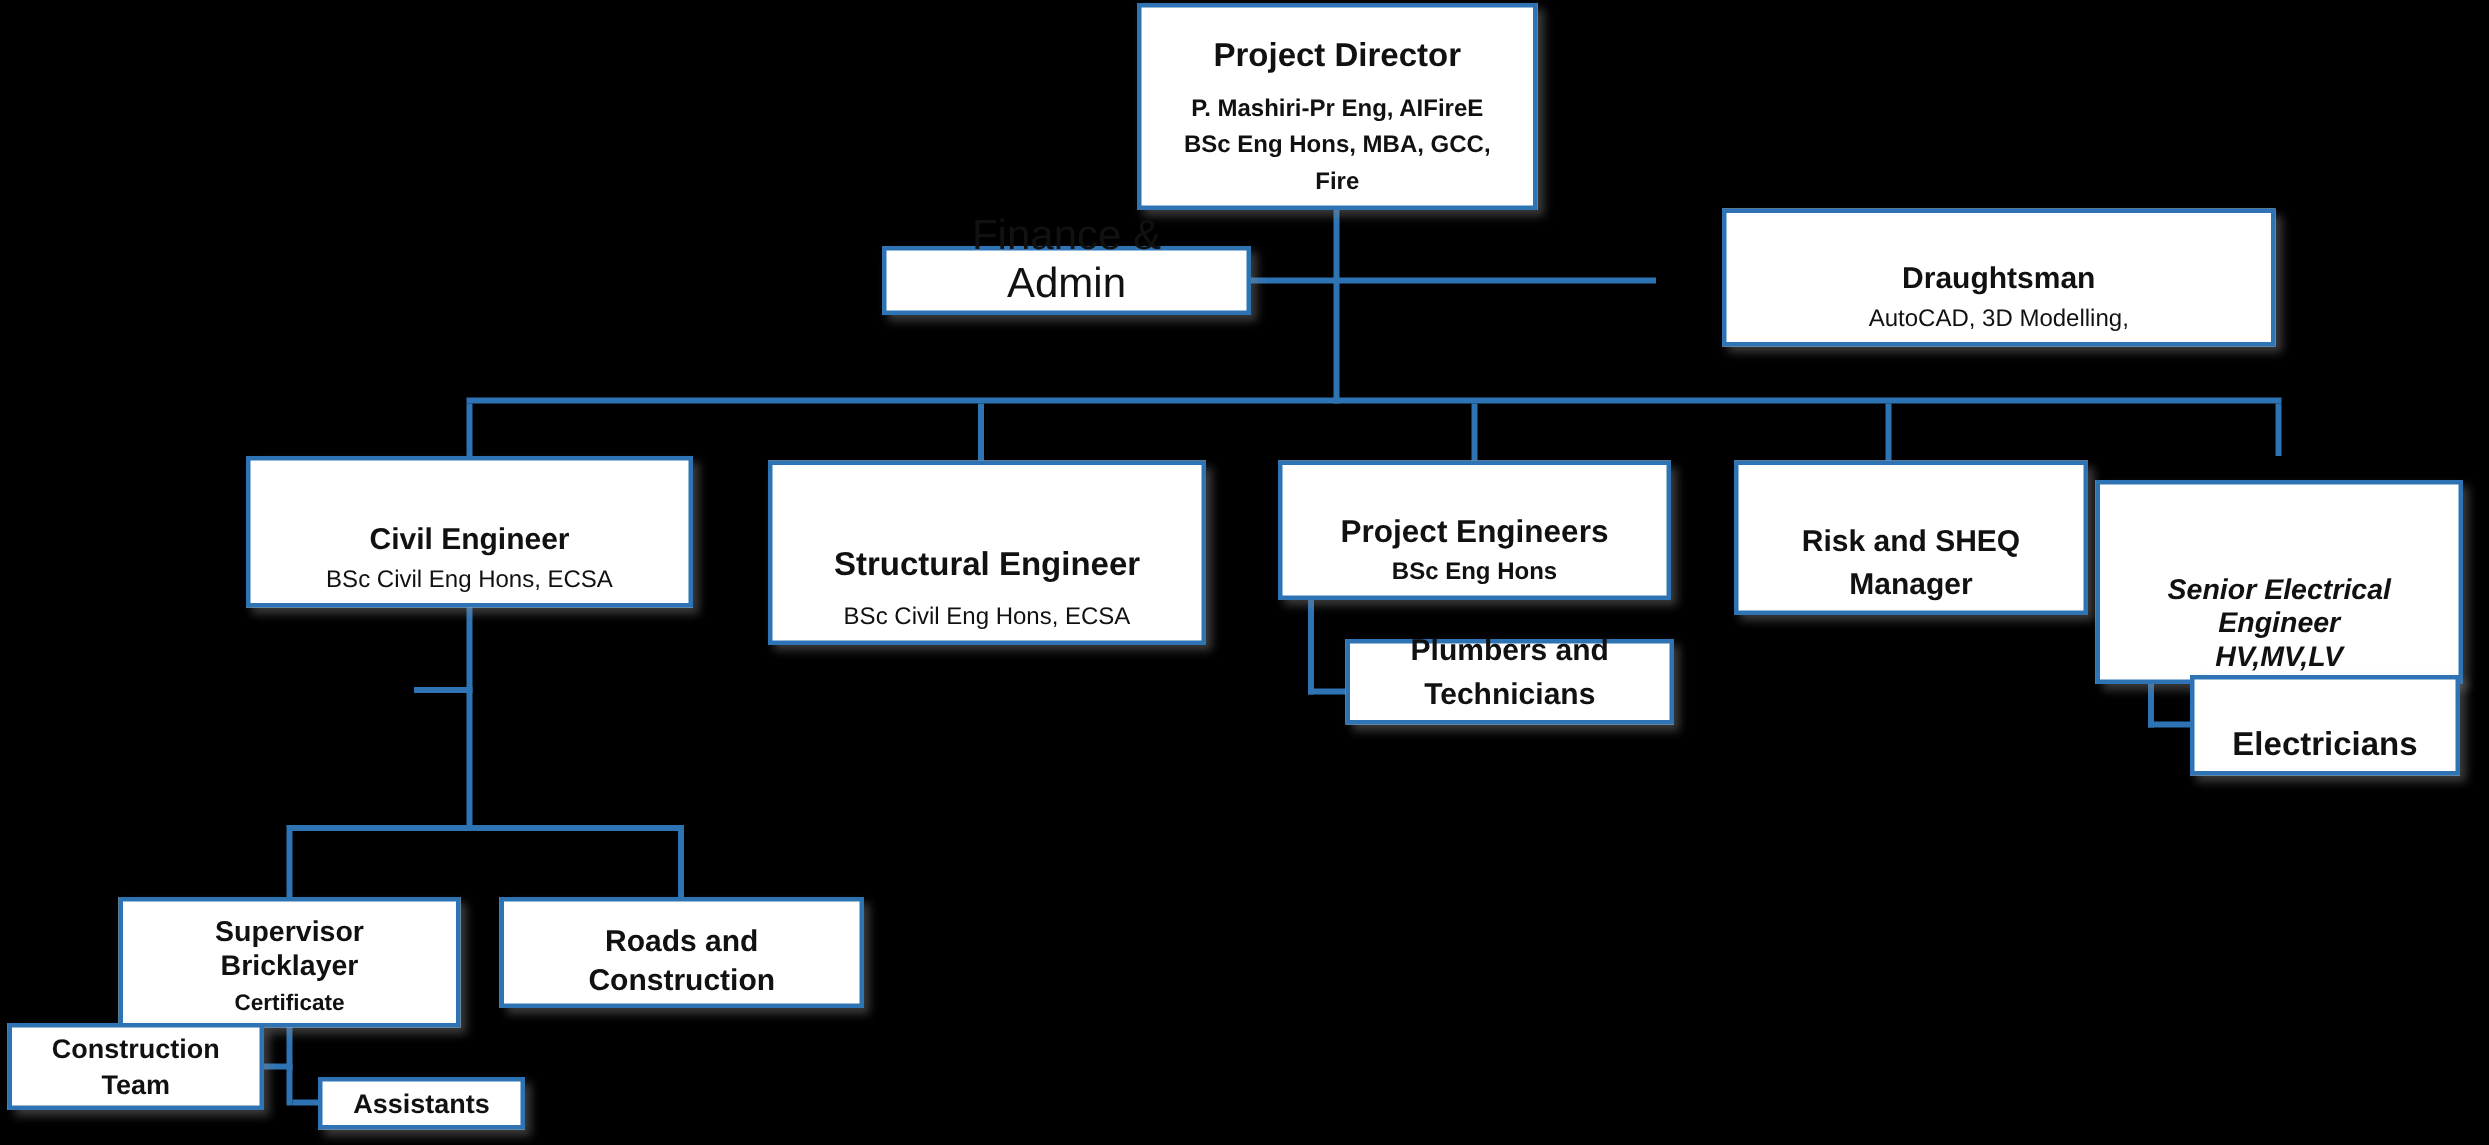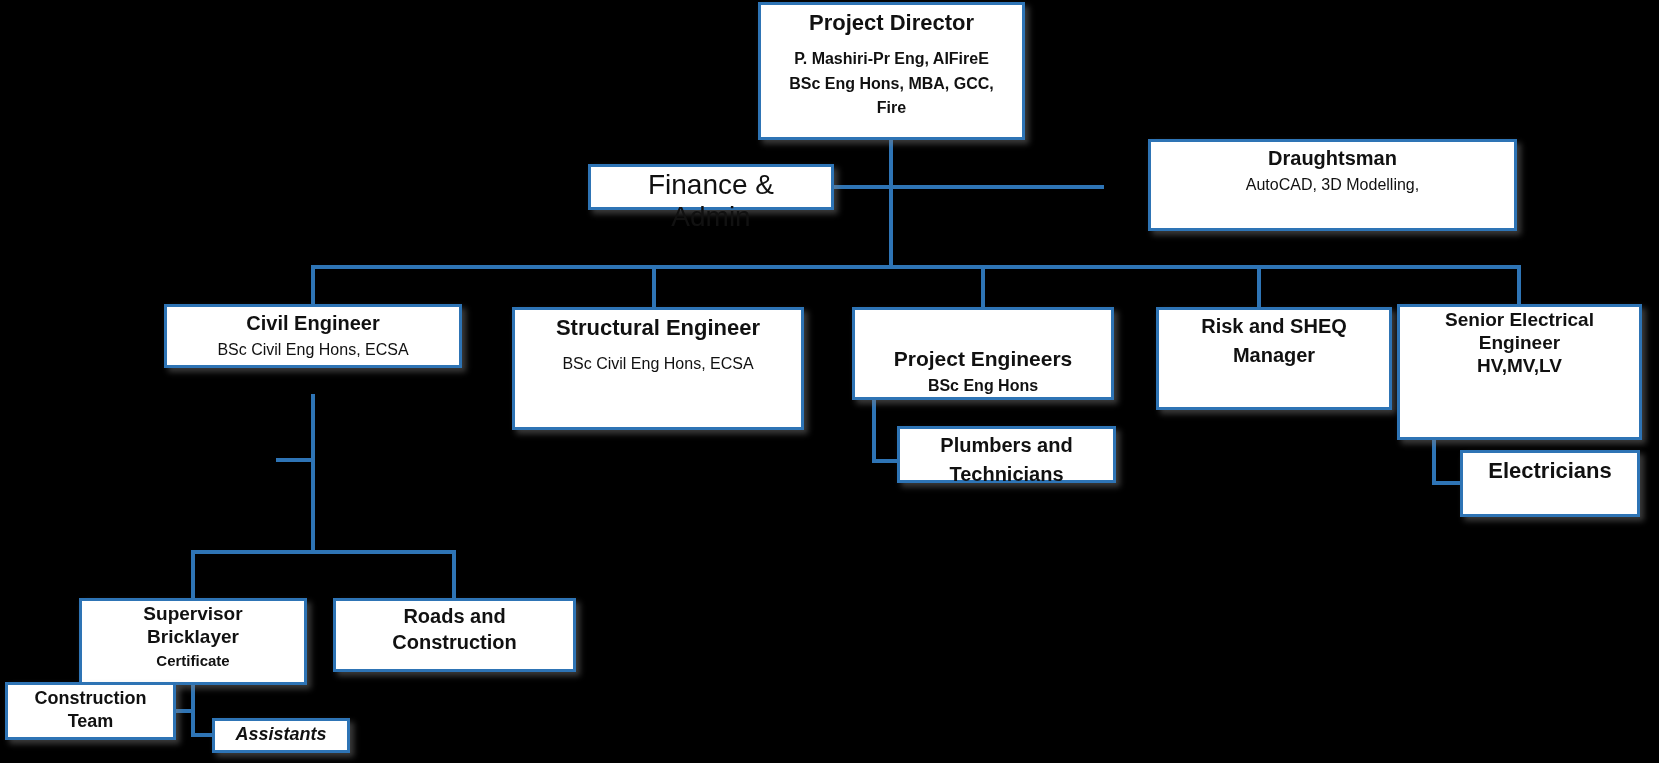--- a/index.html
+++ b/index.html
@@ -14,21 +14,21 @@
     font-family:"Liberation Sans", sans-serif;
     overflow:hidden;
   }
   .node{
     position:absolute;
     box-sizing:border-box;
     background:#fff;
     border:3px solid var(--blue);
     color:var(--ink);
     display:flex;flex-direction:column;
-    justify-content:flex-start;align-items:center;
+    justify-content:flex-end;align-items:center;
     text-align:center;
     box-shadow:4px 4px 6px rgba(130,130,130,.45);
     padding:2px 18px;
   }
   .line{position:absolute;background:var(--blue);}
   .title{font-weight:700;font-size:20px;line-height:1.45;}
   .title.xl{font-size:22px;}
   .title.lg{font-size:21px;margin-top:32px;}
   .title.sm{font-size:18px;line-height:1.3;}
   .title.tight{line-height:1.2;font-size:19px;}
@@ -76,41 +76,41 @@
 
   <div class="node" style="left:588px;top:164px;width:246px;height:46px;">
     <span class="plain">Finance &amp; Admin</span>
   </div>
 
   <div class="node" style="left:1104px;top:139px;width:369px;height:92px;margin-left:44px;">
     <span class="title">Draughtsman</span>
     <span class="sub">AutoCAD, 3D Modelling,</span>
   </div>
 
-  <div class="node" style="left:164px;top:304px;width:298px;height:64px;">
+  <div class="node" style="left:164px;top:304px;width:298px;height:101px;">
     <span class="title">Civil Engineer</span>
     <span class="sub">BSc Civil Eng Hons, ECSA</span>
   </div>
 
   <div class="node" style="left:512px;top:307px;width:292px;height:123px;">
     <span class="title xl">Structural Engineer</span>
     <span class="sub gap">BSc Civil Eng Hons, ECSA</span>
   </div>
 
   <div class="node" style="left:852px;top:307px;width:262px;height:93px;">
     <span class="title lg">Project Engineers</span>
     <span class="sub b">BSc Eng Hons</span>
   </div>
 
   <div class="node" style="left:1156px;top:307px;width:236px;height:103px;">
     <span class="title">Risk and SHEQ</span>
     <span class="title">Manager</span>
   </div>
 
-  <div class="node" style="left:1397px;top:304px;width:245px;height:136px;">
+  <div class="node" style="left:1397px;top:320px;width:245px;height:136px;font-style:italic;">
     <span class="title tight">Senior Electrical Engineer</span>
     <span class="title tight">HV,MV,LV</span>
   </div>
 
 
   <div class="node" style="left:897px;top:426px;width:219px;height:57px;">
     <span class="title">Plumbers and</span>
     <span class="title">Technicians</span>
   </div>
 
@@ -126,17 +126,17 @@
   <div class="node" style="left:333px;top:598px;width:243px;height:74px;">
     <span class="title sm" style="font-size:20px;">Roads and</span>
     <span class="title sm" style="font-size:20px;">Construction</span>
   </div>
 
   <div class="node" style="left:5px;top:682px;width:171px;height:58px;">
     <span class="title sm">Construction</span>
     <span class="title sm">Team</span>
   </div>
 
-  <div class="node" style="left:212px;top:718px;width:138px;height:35px;font-style:italic;">
+  <div class="node" style="left:212px;top:718px;width:138px;height:35px;">
     <span class="title sm">Assistants</span>
   </div>
 
 </div>
 
 </body></html>

